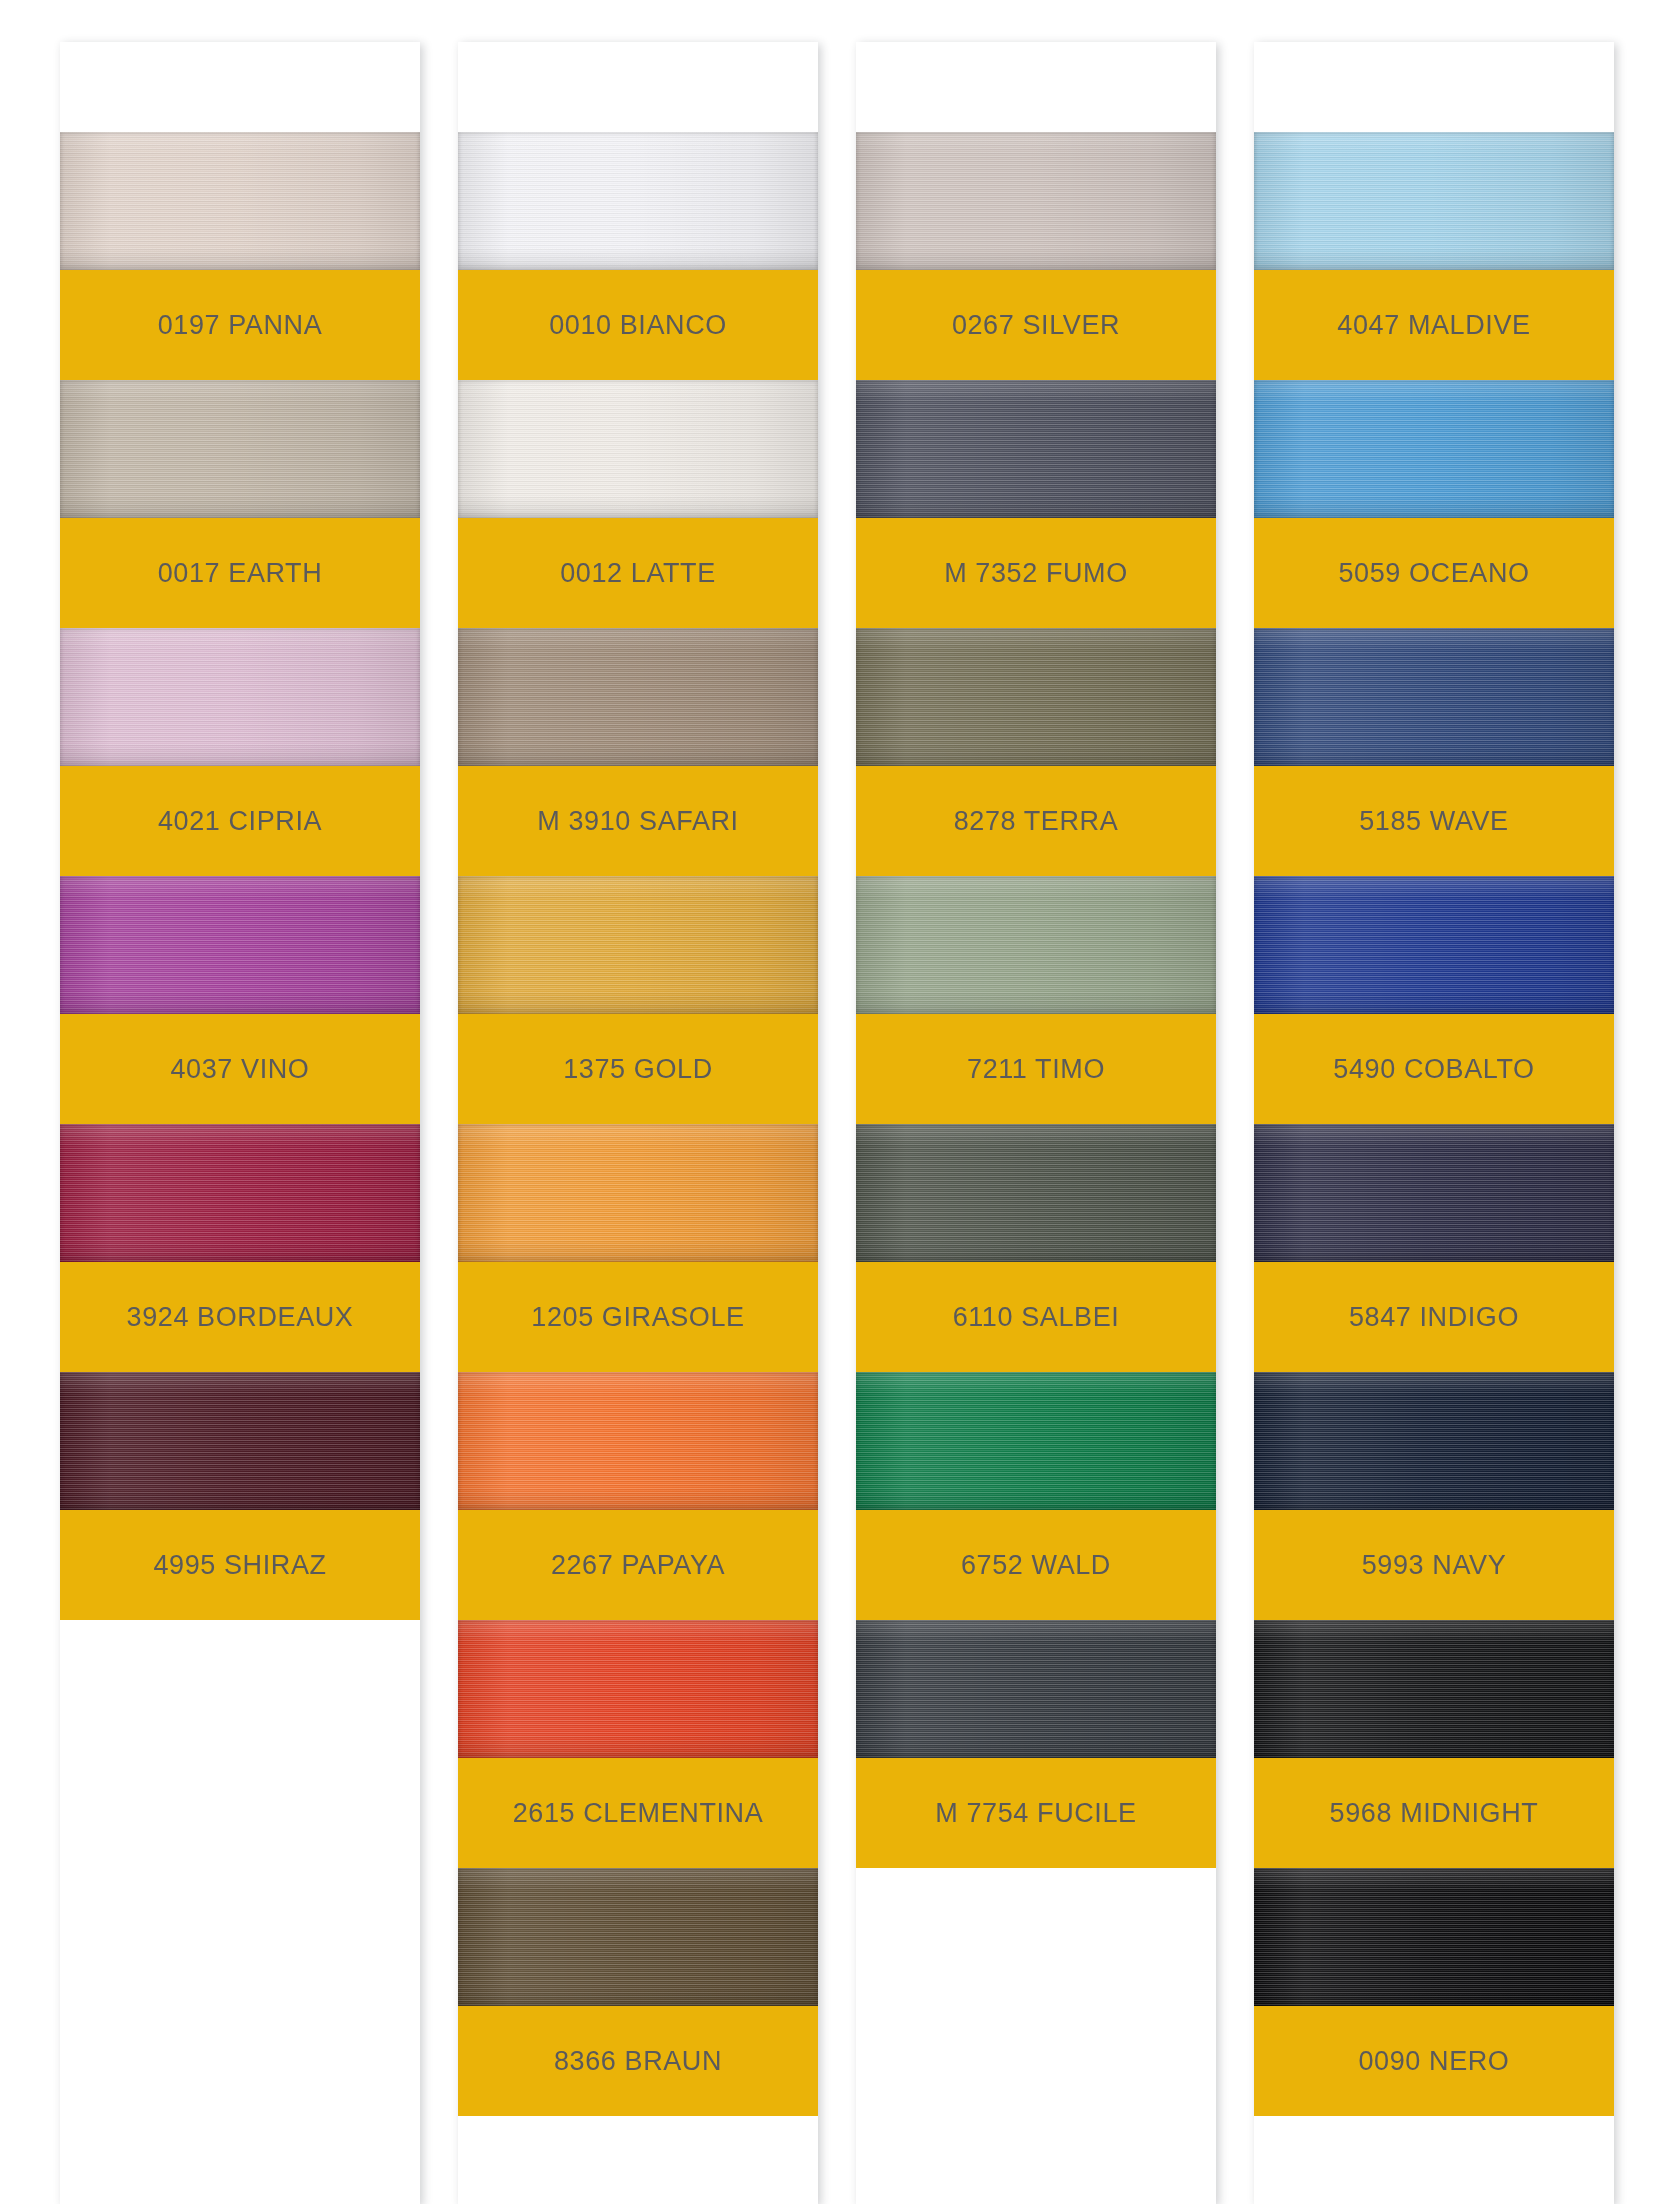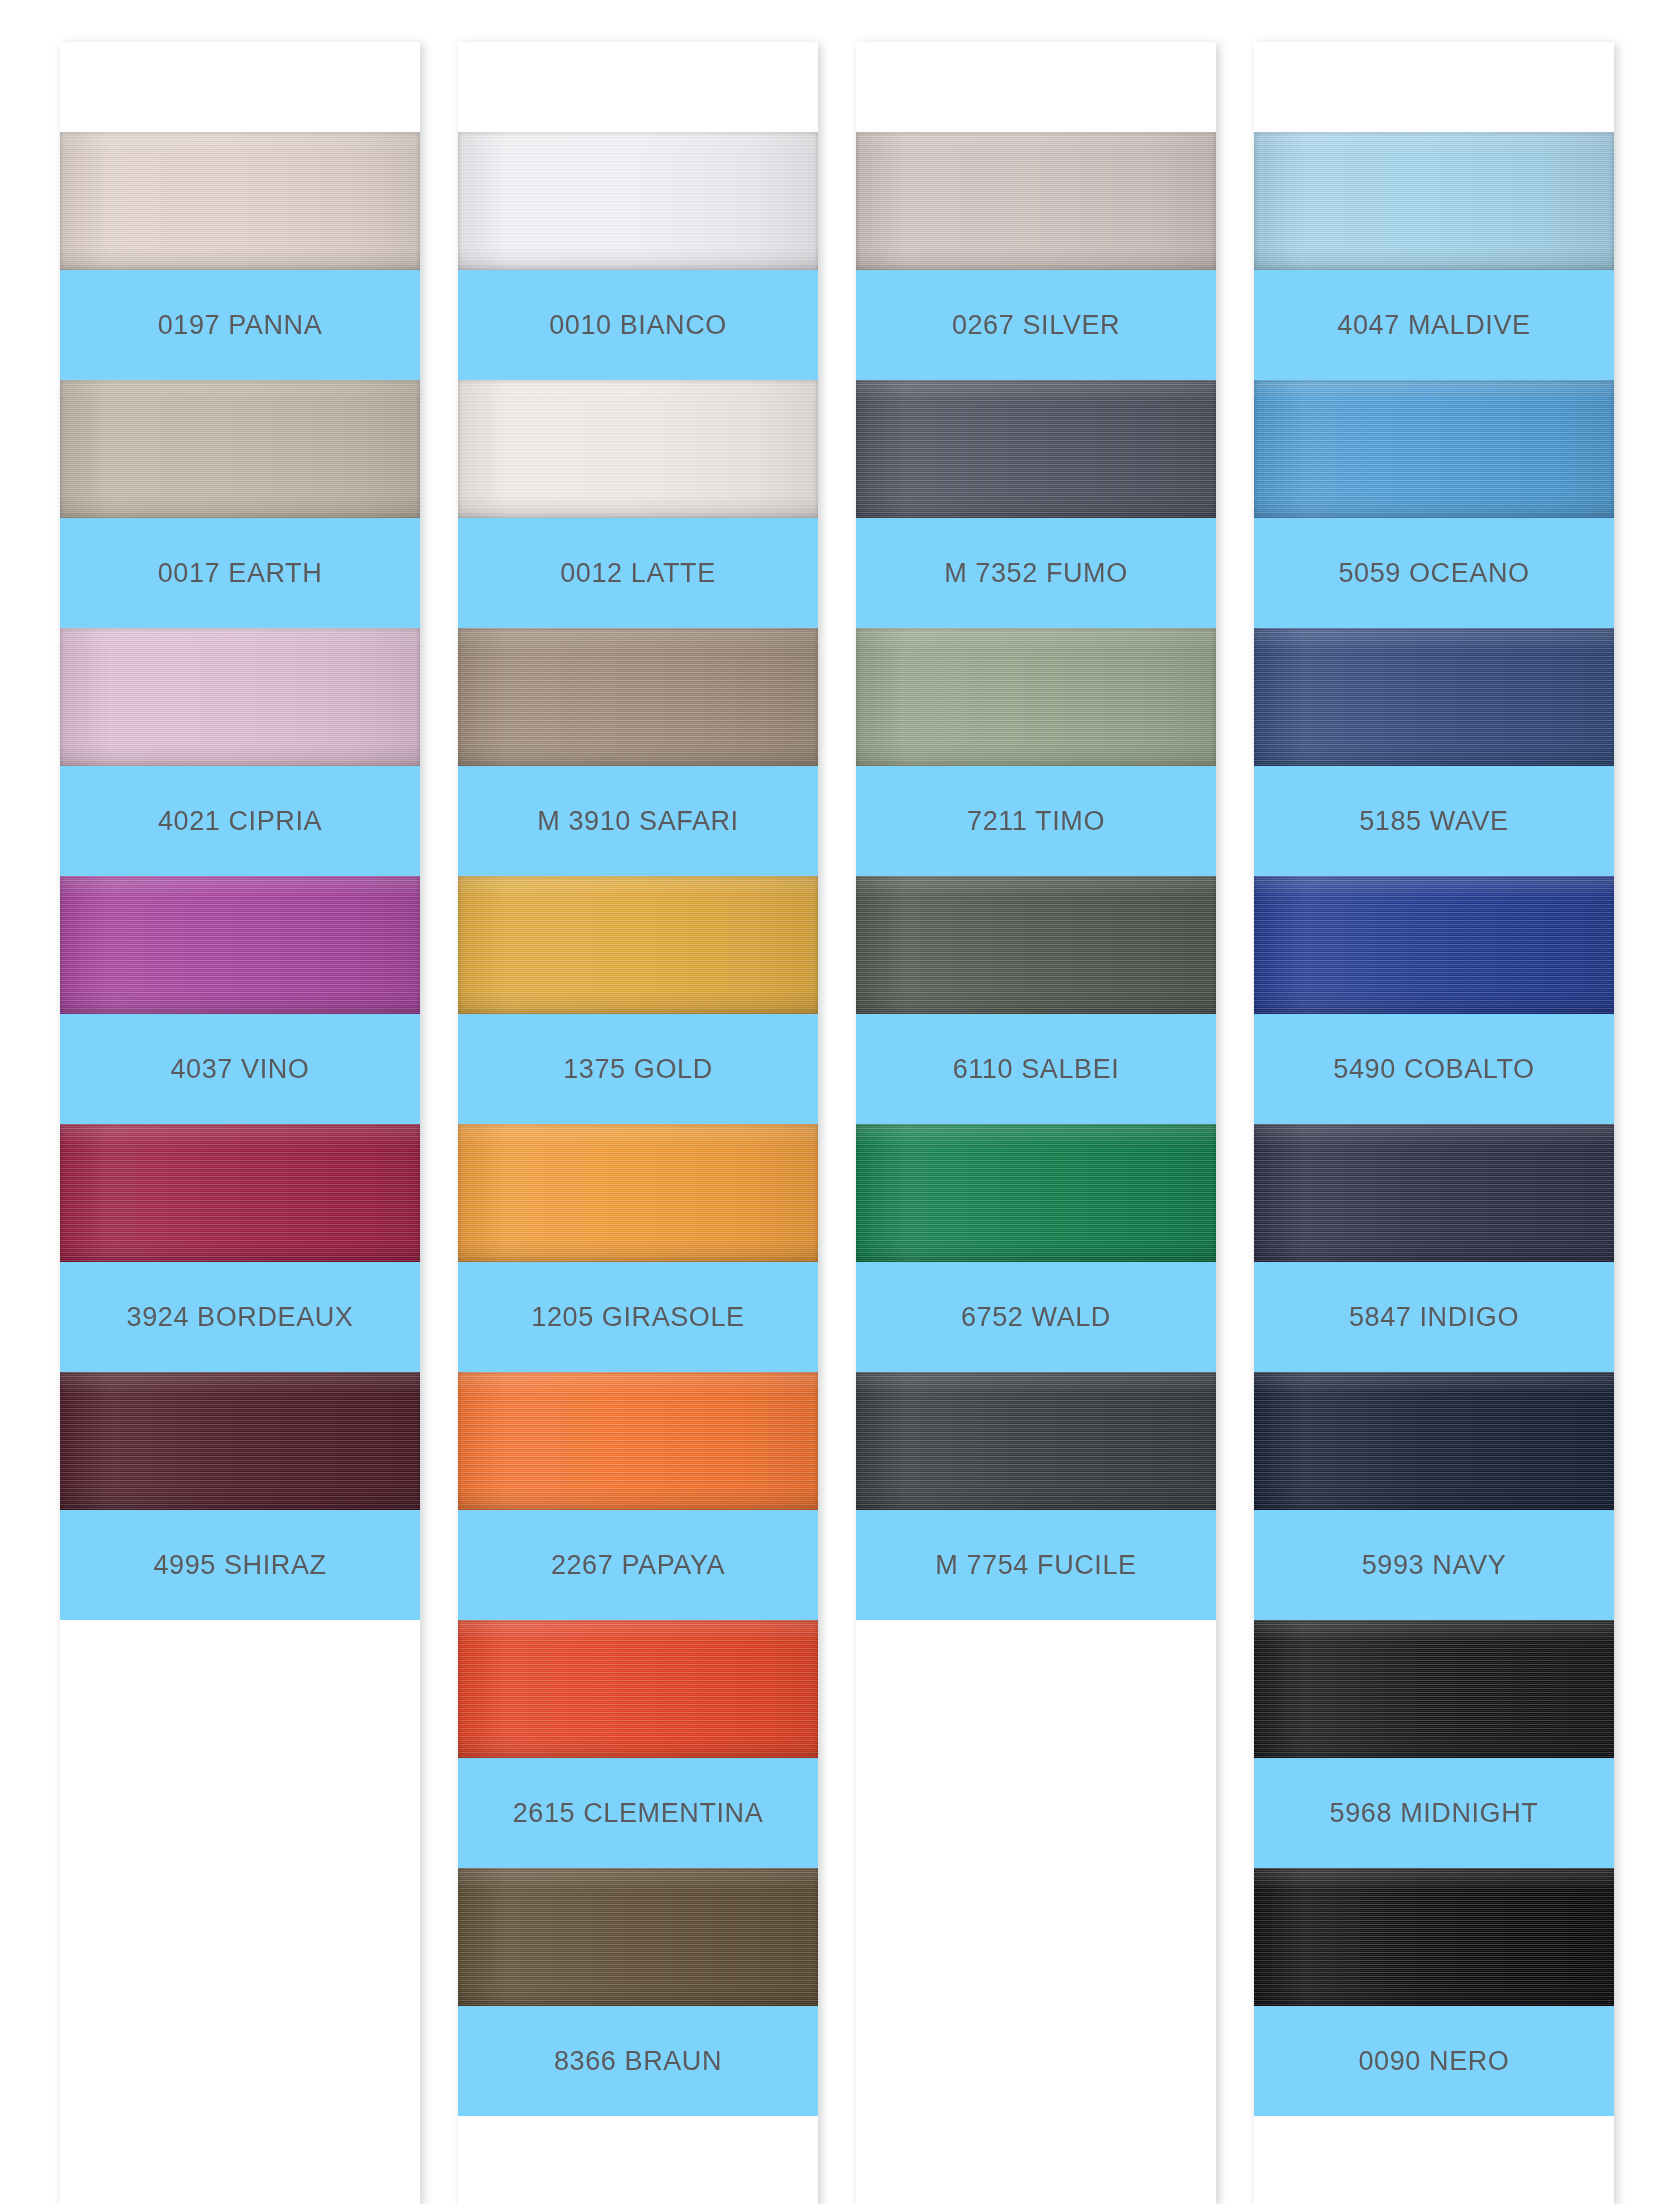--- a/index.html
+++ b/index.html
@@ -97,21 +97,21 @@
       inset 0 2px 4px rgba(0,0,0,0.10),
       inset 0 -3px 5px rgba(0,0,0,0.12);
     pointer-events: none;
   }
 
   .label {
     height: 110px;
     display: flex;
     align-items: center;
     justify-content: center;
-    background: #7dd3fc;
+    background: #eab308;
     color: #5a5a5c;
     font-size: 27px;
     letter-spacing: 0.6px;
     font-weight: 400;
     white-space: nowrap;
   }
 
   .col-pad-bottom {
     flex: 1 1 auto;
     background: #ffffff;
@@ -255,20 +255,28 @@
       </div>
       <div class="swatch-row">
         <div class="swatch" style="background: rgb(75, 78, 92);">
           <div class="threads"></div>
           <div class="sheen"></div>
           <div class="edge"></div>
         </div>
         <div class="label">M 7352 FUMO</div>
       </div>
       <div class="swatch-row">
+        <div class="swatch" style="background: rgb(114, 109, 84);">
+          <div class="threads"></div>
+          <div class="sheen"></div>
+          <div class="edge"></div>
+        </div>
+        <div class="label">8278 TERRA</div>
+      </div>
+      <div class="swatch-row">
         <div class="swatch" style="background: rgb(148, 163, 137);">
           <div class="threads"></div>
           <div class="sheen"></div>
           <div class="edge"></div>
         </div>
         <div class="label">7211 TIMO</div>
       </div>
       <div class="swatch-row">
         <div class="swatch" style="background: rgb(77, 83, 73);">
           <div class="threads"></div>

